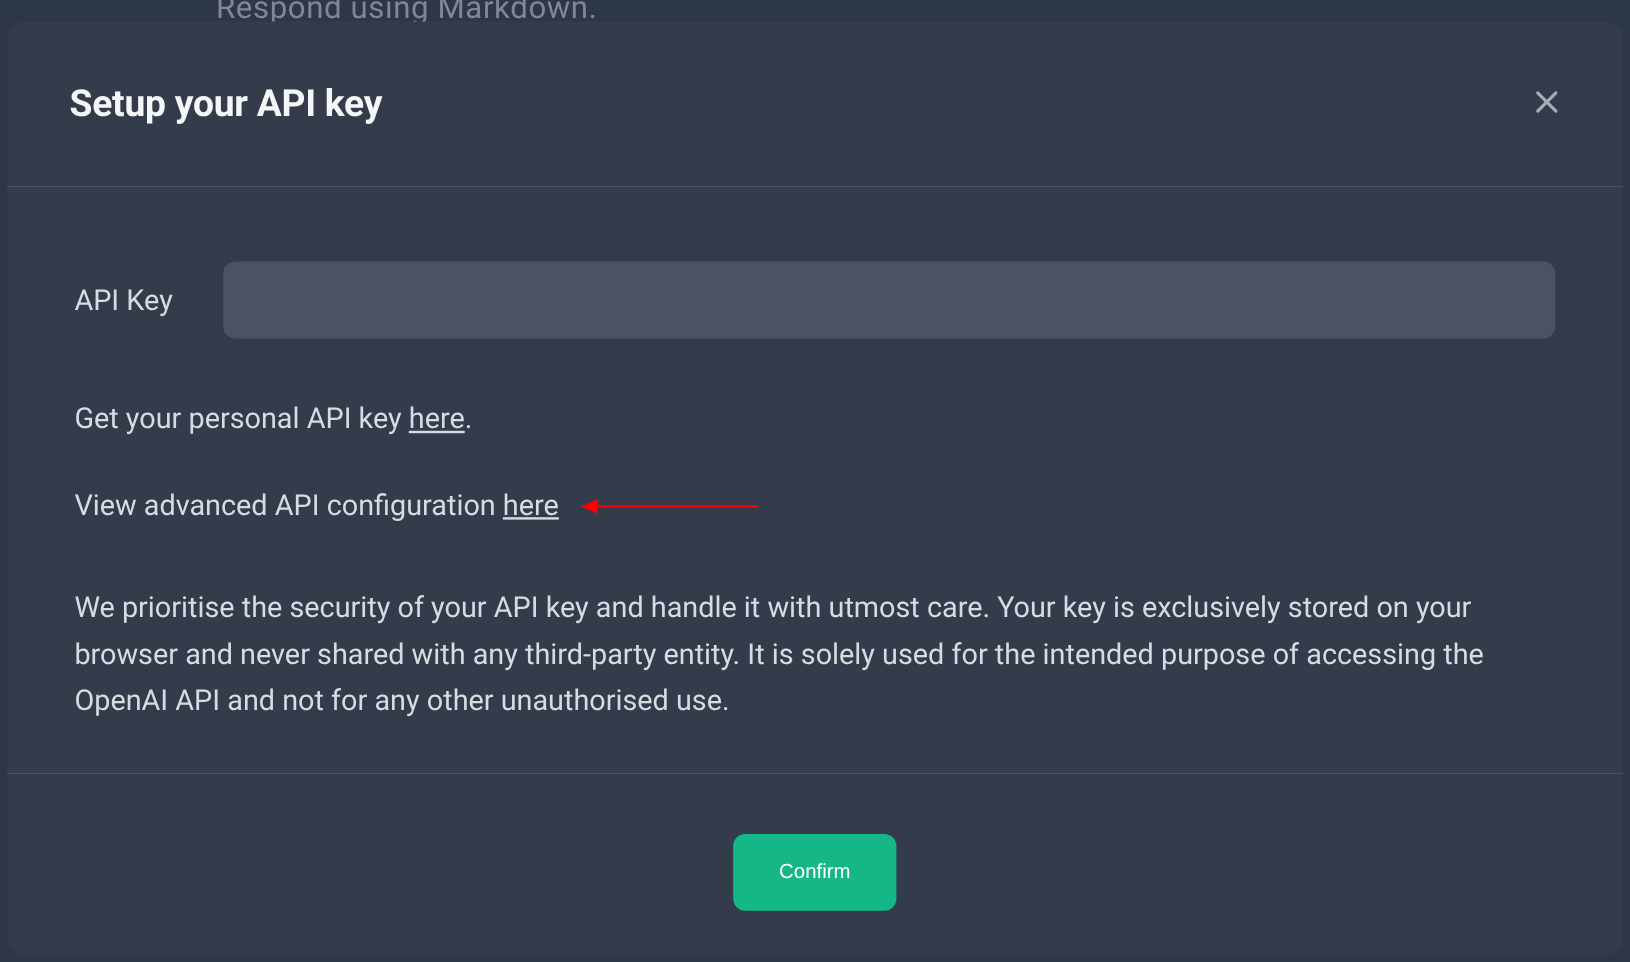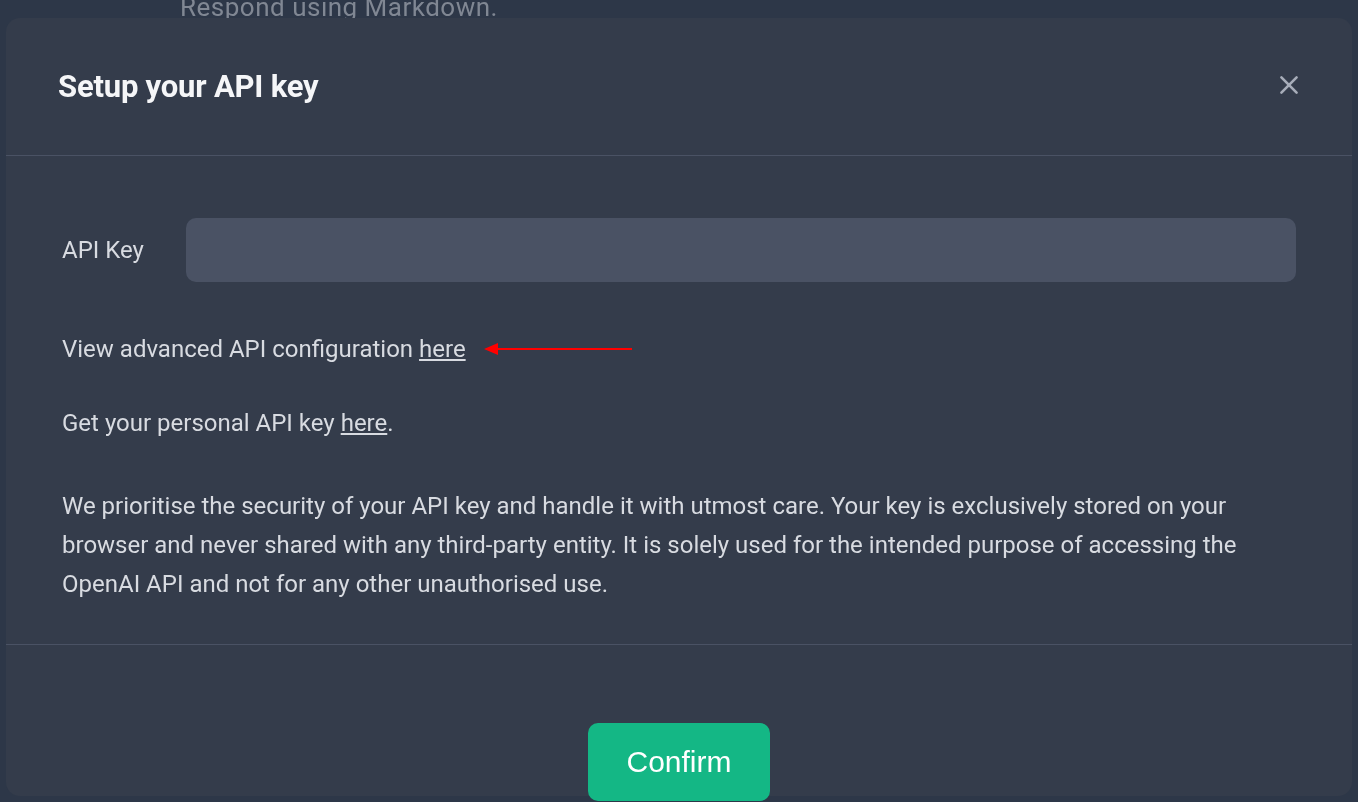--- a/index.html
+++ b/index.html
@@ -111,25 +111,24 @@
       border-top: 1px solid #4a5264;
       padding: 50px 0 60px 0;
       display: flex;
       justify-content: center;
     }
     .confirm-btn {
       background: #14b785;
       color: #ffffff;
       border: none;
       border-radius: 10px;
-      font-size: 30px;
+      font-size: 17px;
       font-weight: 500;
       padding: 22px 38px;
       cursor: pointer;
-      margin-top: 28px;
     }
   </style>
 </head>
 <body>
 
 <div class="background-text">Respond using Markdown.</div>
 
 <div class="modal">
   <div class="modal-header">
     <h1 class="modal-title">Setup your API key</h1>
@@ -143,31 +142,31 @@
     </button>
   </div>
 
   <div class="modal-body">
     <div class="form-row">
       <label class="form-label">API Key</label>
       <input type="text" class="api-input" value="" style="">
     </div>
 
     <p class="help-text">
+      <span>Get your personal API key </span><span class="link">here</span><span>.</span>
+    </p>
+
+    <p class="help-text">
       <span>View advanced API configuration </span><span class="link">here</span>
       <span class="arrow-annotation">
         <svg width="148" height="18" viewBox="0 0 148 18">
           <line x1="148" y1="9" x2="10" y2="9" stroke="#ff0000" stroke-width="2"></line>
           <polygon points="0,9 14,3 14,15" fill="#ff0000"></polygon>
         </svg>
       </span>
-    </p>
-
-    <p class="help-text">
-      <span>Get your personal API key </span><span class="link">here</span><span>.</span>
     </p>
 
     <p class="security-text">We prioritise the security of your API key and handle it with utmost care. Your key is exclusively stored on your browser and never shared with any third-party entity. It is solely used for the intended purpose of accessing the OpenAI API and not for any other unauthorised use.</p>
   </div>
 
   <div class="modal-footer">
     <button class="confirm-btn">Confirm</button>
   </div>
 </div>
 

